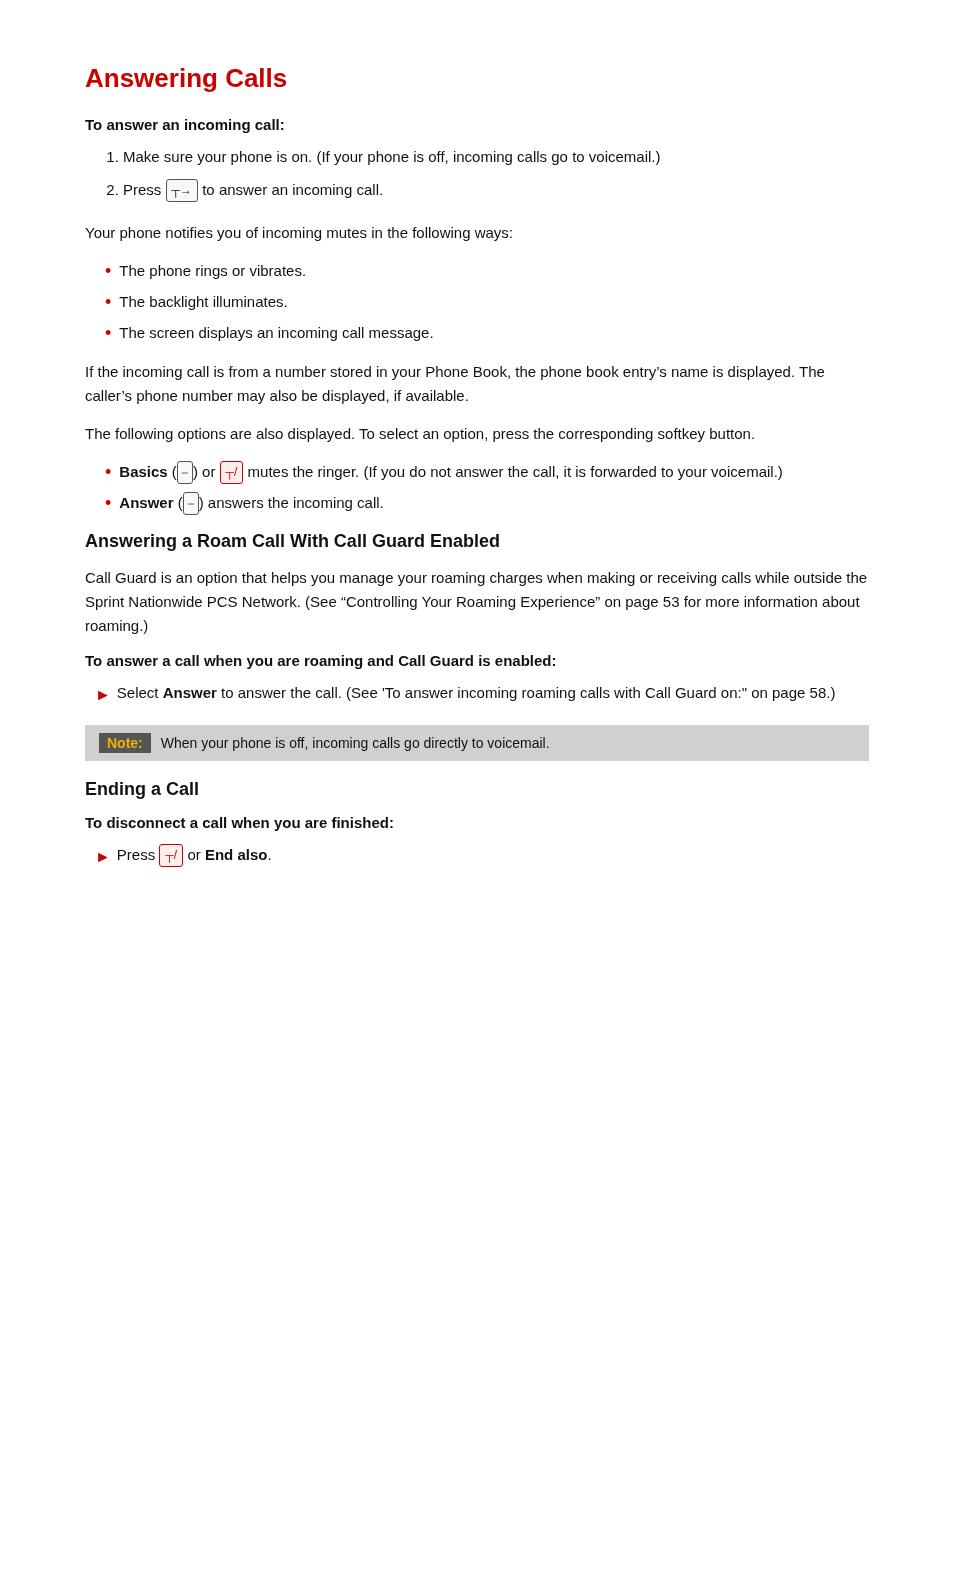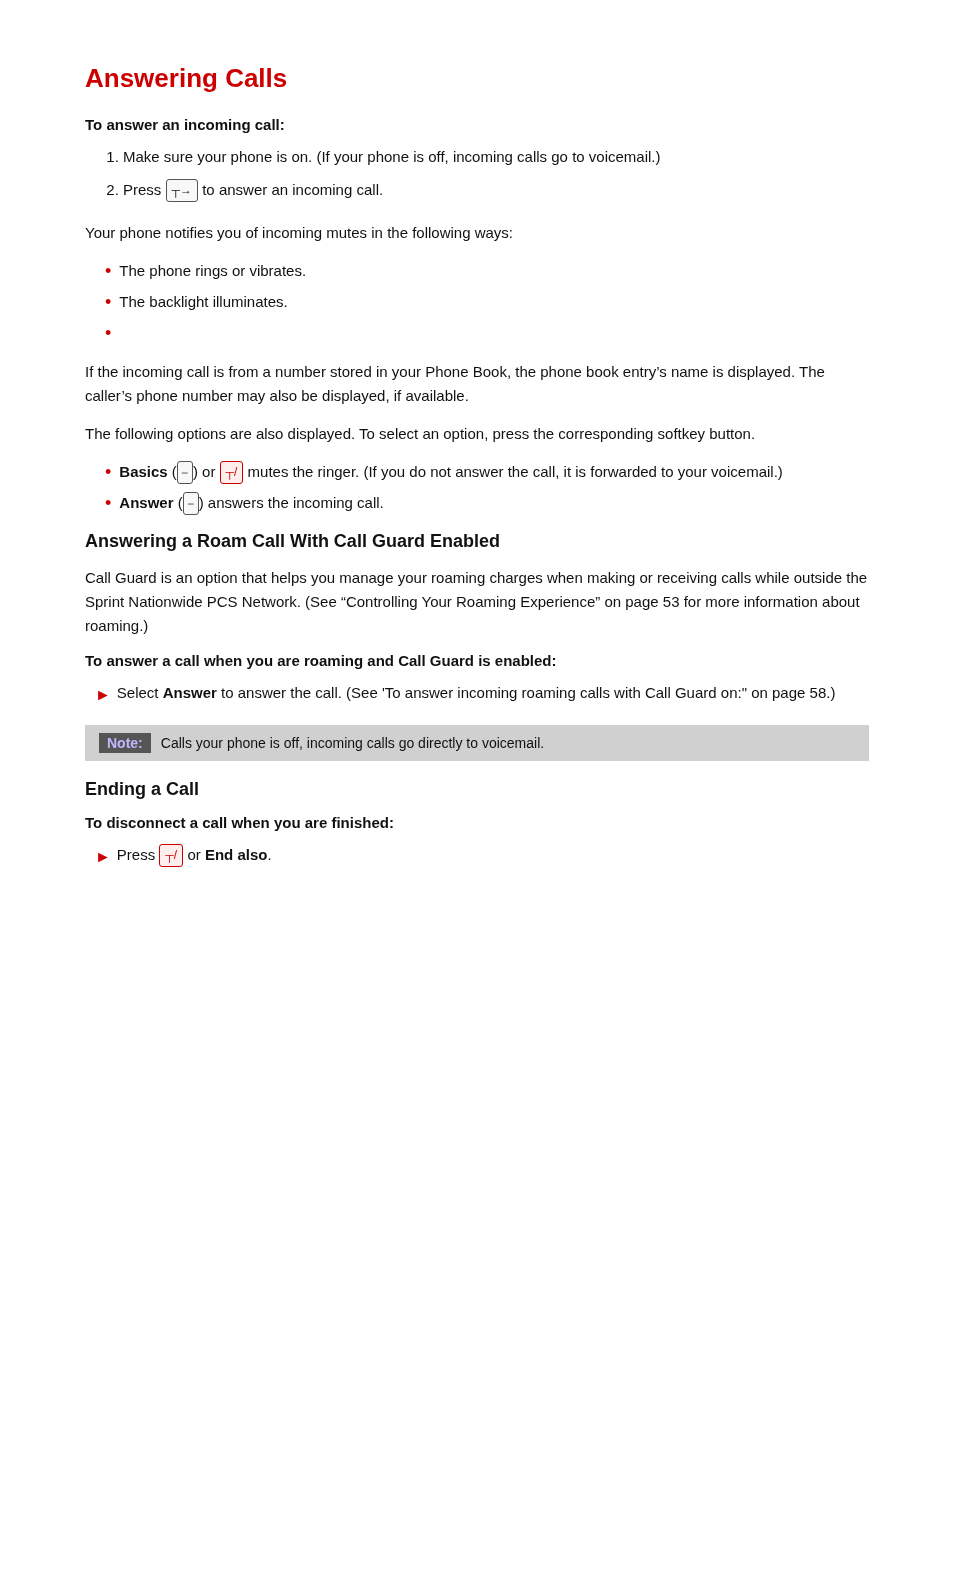--- a/index.html
+++ b/index.html
@@ -115,21 +115,21 @@
       align-items: center;
       gap: 10px;
       font-family: Arial, sans-serif;
       font-size: 14px;
     }
 
     .note-box .note-label {
       font-weight: bold;
       font-size: 14px;
       background: #555;
-      color: #c4b5fd;
+      color: #eab308;
       padding: 2px 8px;
       flex-shrink: 0;
     }
 
     
     .phone-icon {
       display: inline-block;
       border: 1.5px solid #555;
       border-radius: 3px;
       padding: 1px 4px;
@@ -218,20 +218,21 @@
     <li>
       <span class="bullet-dot">•</span>
       <span>The phone rings or vibrates.</span>
     </li>
     <li>
       <span class="bullet-dot">•</span>
       <span>The backlight illuminates.</span>
     </li>
     <li>
       <span class="bullet-dot">•</span>
+      <span>The screen displays an incoming call message.</span>
     </li>
   </ul>
 
   <p class="body-text">If the incoming call is from a number stored in your Phone Book, the phone book entry’s name is displayed. The caller’s phone number may also be displayed, if available.</p>
 
   <p class="body-text">The following options are also displayed. To select an option, press the corresponding softkey button.</p>
 
   <ul class="bullet-list">
     <li>
       <span class="bullet-dot">•</span>
@@ -260,21 +261,21 @@
     <div class="arrow-item">
       <span class="arrow">►</span>
       <span>
         Select <span class="bold-inline">Answer</span> to answer the call. (See 'To answer incoming roaming calls with Call Guard on:" on page 58.)
       </span>
     </div>
   </div>
 
   <div class="note-box">
     <span class="note-label">Note:</span>
-    <span>Calls your phone is off, incoming calls go directly to voicemail.</span>
+    <span>When your phone is off, incoming calls go directly to voicemail.</span>
   </div>
 
   <div class="section-divider">
     <h2 class="section-title">Ending a Call</h2>
     <p class="bold-label">To disconnect a call when you are finished:</p>
     <div class="arrow-item">
       <span class="arrow">►</span>
       <span>
         <span>Press</span>
         <span class="end-icon">┬/</span>

